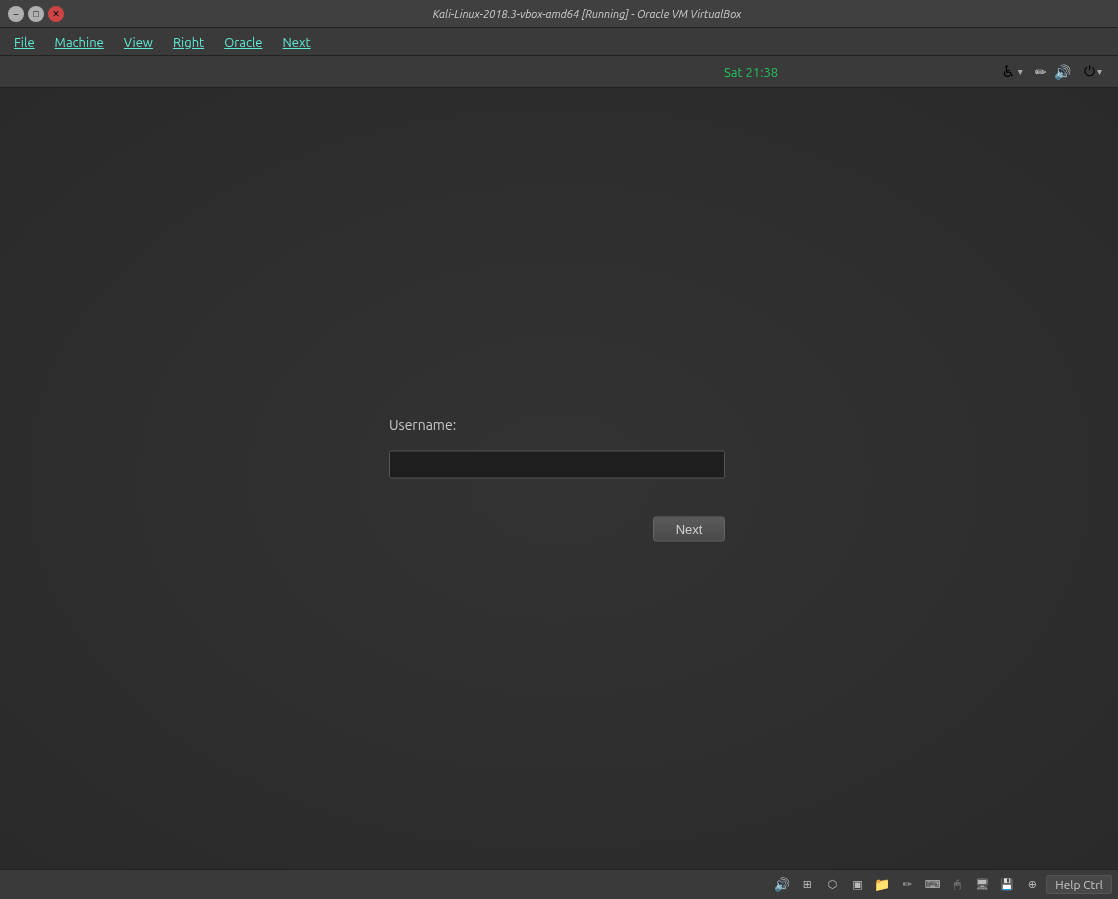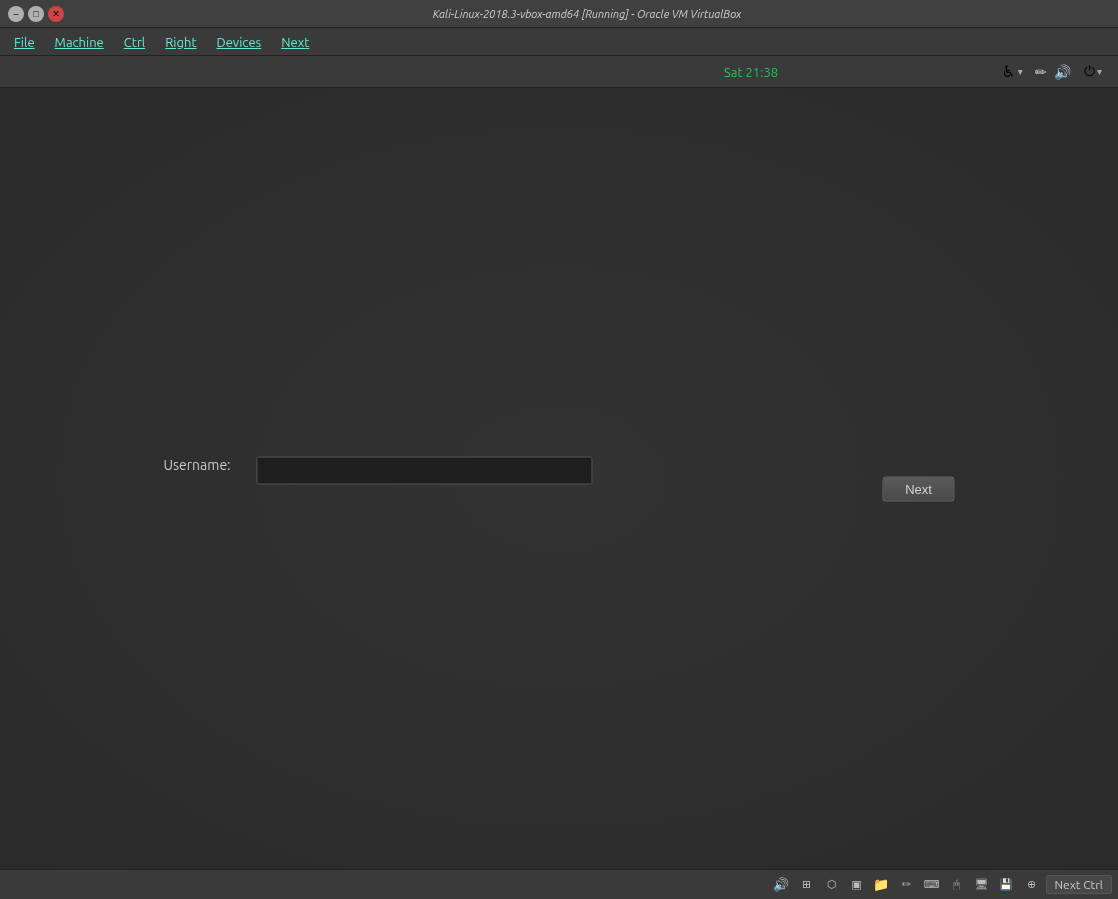--- a/index.html
+++ b/index.html
@@ -135,23 +135,23 @@
       position: relative;
     }
 
     
     #login-dialog {
       position: absolute;
       top: 50%;
       left: 50%;
       transform: translate(-50%, -50%);
       display: flex;
-      flex-direction: row;
+      flex-direction: column;
       align-items: flex-start;
-      gap: 26px;
+      gap: 18px;
       min-width: 340px;
     }
 
     #username-label {
       color: #c8c8c8;
       font-size: 14px;
       font-weight: normal;
     }
 
     #username-input {
@@ -250,23 +250,23 @@
     <button class="win-btn win-btn-minimize">–</button>
     <button class="win-btn win-btn-maximize">□</button>
     <button class="win-btn win-btn-close">✕</button>
   </div>
   <div id="title-text">Kali-Linux-2018.3-vbox-amd64 [Running] - Oracle VM VirtualBox</div>
 </div>
 
 <div id="menu-bar">
   <div class="menu-item">File</div>
   <div class="menu-item">Machine</div>
-  <div class="menu-item">Ctrl</div>
+  <div class="menu-item">View</div>
   <div class="menu-item">Right</div>
-  <div class="menu-item">Devices</div>
+  <div class="menu-item">Oracle</div>
   <div class="menu-item">Next</div>
 </div>
 
 <div id="status-bar">
   <div style="flex:1;"></div>
   <div id="clock">Sat 21:38</div>
   <div id="status-right">
     <div class="status-icon-btn">
       <span style="font-size:16px;">♿</span>
       <span class="chevron-small">▾</span>
@@ -299,15 +299,15 @@
     <div class="taskbar-icon" style="font-size:11px;">⊞</div>
     <div class="taskbar-icon" style="font-size:11px;">⬡</div>
     <div class="taskbar-icon" style="font-size:11px;">▣</div>
     <div class="taskbar-icon" style="font-size:13px;">📁</div>
     <div class="taskbar-icon" style="font-size:11px;">✏</div>
     <div class="taskbar-icon" style="font-size:11px;">⌨</div>
     <div class="taskbar-icon" style="font-size:11px;">🖱</div>
     <div class="taskbar-icon" style="font-size:11px;">🖥</div>
     <div class="taskbar-icon" style="font-size:11px;">💾</div>
     <div class="taskbar-icon" style="font-size:11px;">⊕</div>
-    <div id="right-ctrl-label">Next Ctrl</div>
+    <div id="right-ctrl-label">Help Ctrl</div>
   </div>
 </div>
 
 </body></html>

